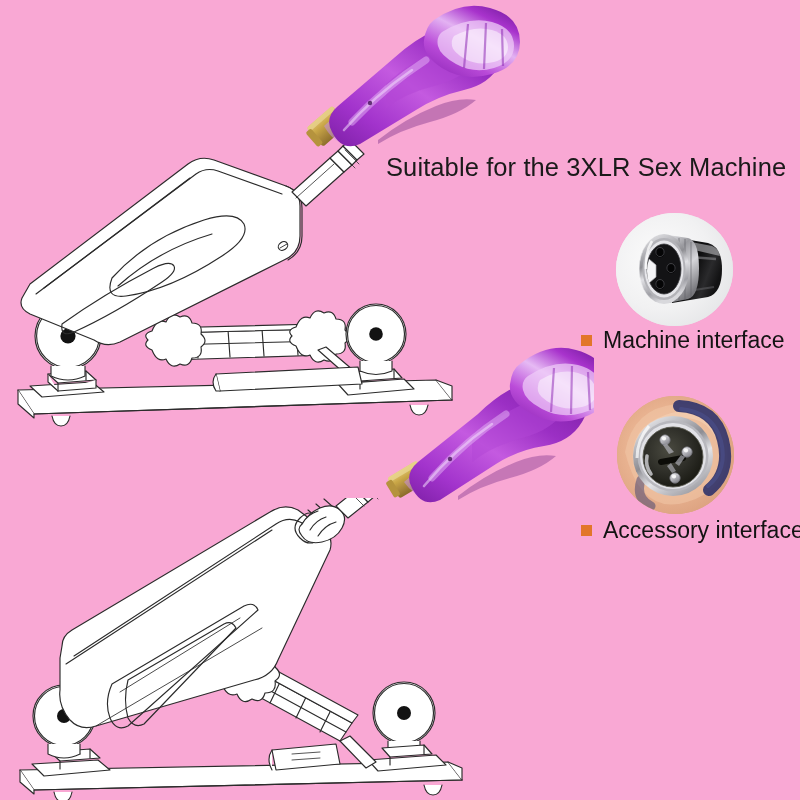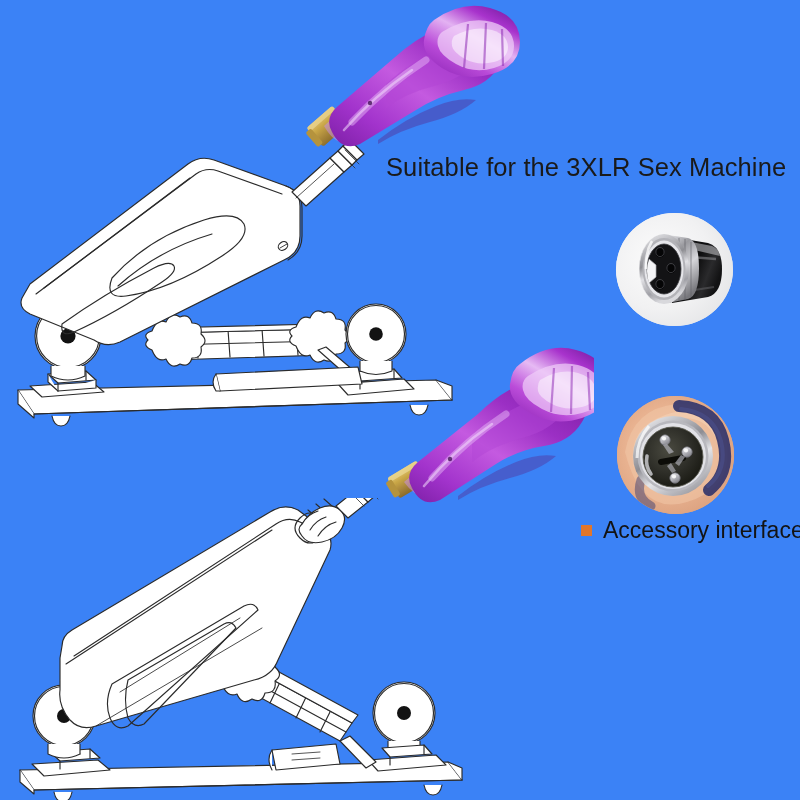--- a/index.html
+++ b/index.html
@@ -69,21 +69,21 @@
   }
 
   svg { display: block; }
 
   
   .lineart { position: absolute; }
 </style>
 </head>
 <body>
 
-<div id="canvas" style="background: #3b82f6;">
+<div id="canvas" style="background: #f9a8d4;">
 
   <svg class="lineart" style="left:0px; top:118px;" width="470" height="310" viewBox="0 0 470 310">
     <g fill="#ffffff" stroke="#2b2b2b" stroke-width="1.15" stroke-linejoin="round" stroke-linecap="round">
 
       <path d="M18 272 L436 262 L452 282 L34 296 Z"></path>
       <path d="M18 272 L18 286 L34 300 L34 296"></path>
       <path d="M452 282 L452 268 L436 262"></path>
       <path d="M34 296 L452 282"></path>
 
       <path d="M52 298 q2 10 9 10 q7 0 9 -10"></path>
@@ -457,20 +457,24 @@
       <ellipse cx="44" cy="72" rx="4.1" ry="4.6" fill="#050506"></ellipse>
       <ellipse cx="44" cy="71" rx="4.1" ry="4.6" fill="none" stroke="#4e4e52" stroke-width="0.7"></ellipse>
 
       <path d="M33 46 L40 52 L40 64 L33 70 q-4 -12 0 -24 Z" fill="#f4f4f6"></path>
       <path d="M33 46 L40 52 L40 64 L33 70" fill="none" stroke="#a8a8ad" stroke-width="0.7"></path>
 
       <path d="M36 28 q-7 12 -6 28" stroke="#ffffff" stroke-width="2.6" fill="none" opacity="0.75"></path>
     </svg>
   </div>
 
+  <div class="abs callout" id="callout-machine">
+    <span class="bullet" style="background: rgb(226, 118, 42);"></span>
+    <span class="callout-label">Machine interface</span>
+  </div>
 
   <div class="photo" id="photo-accessory">
     <svg width="117" height="118" viewBox="0 0 117 118">
       <defs>
         <radialGradient id="aBg" cx="44%" cy="46%" r="70%">
           <stop offset="0%" stop-color="#f2c8aa"></stop>
           <stop offset="50%" stop-color="#e9b391"></stop>
           <stop offset="100%" stop-color="#d69a78"></stop>
         </radialGradient>
         <linearGradient id="aRing" x1="0.1" y1="0" x2="0.7" y2="1">

